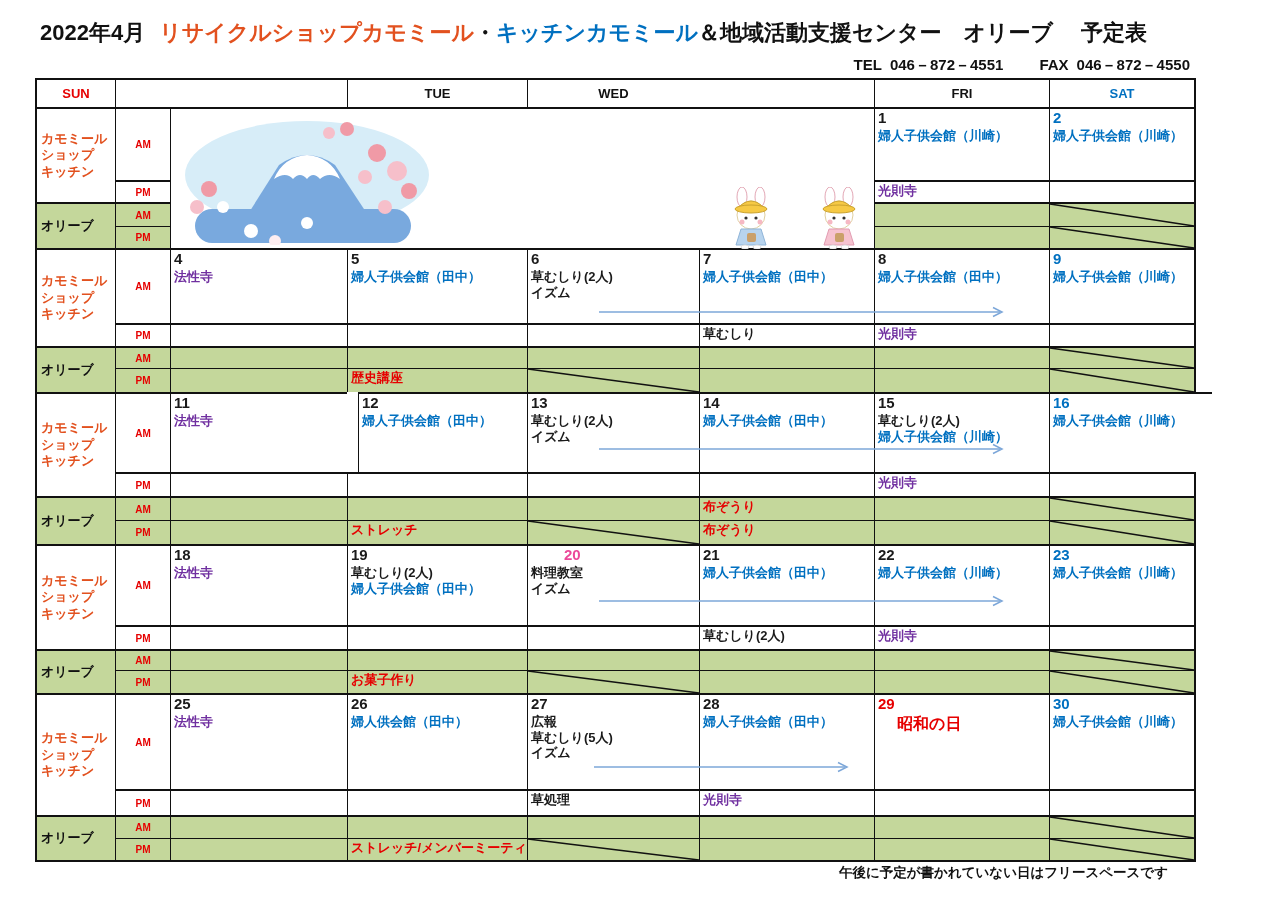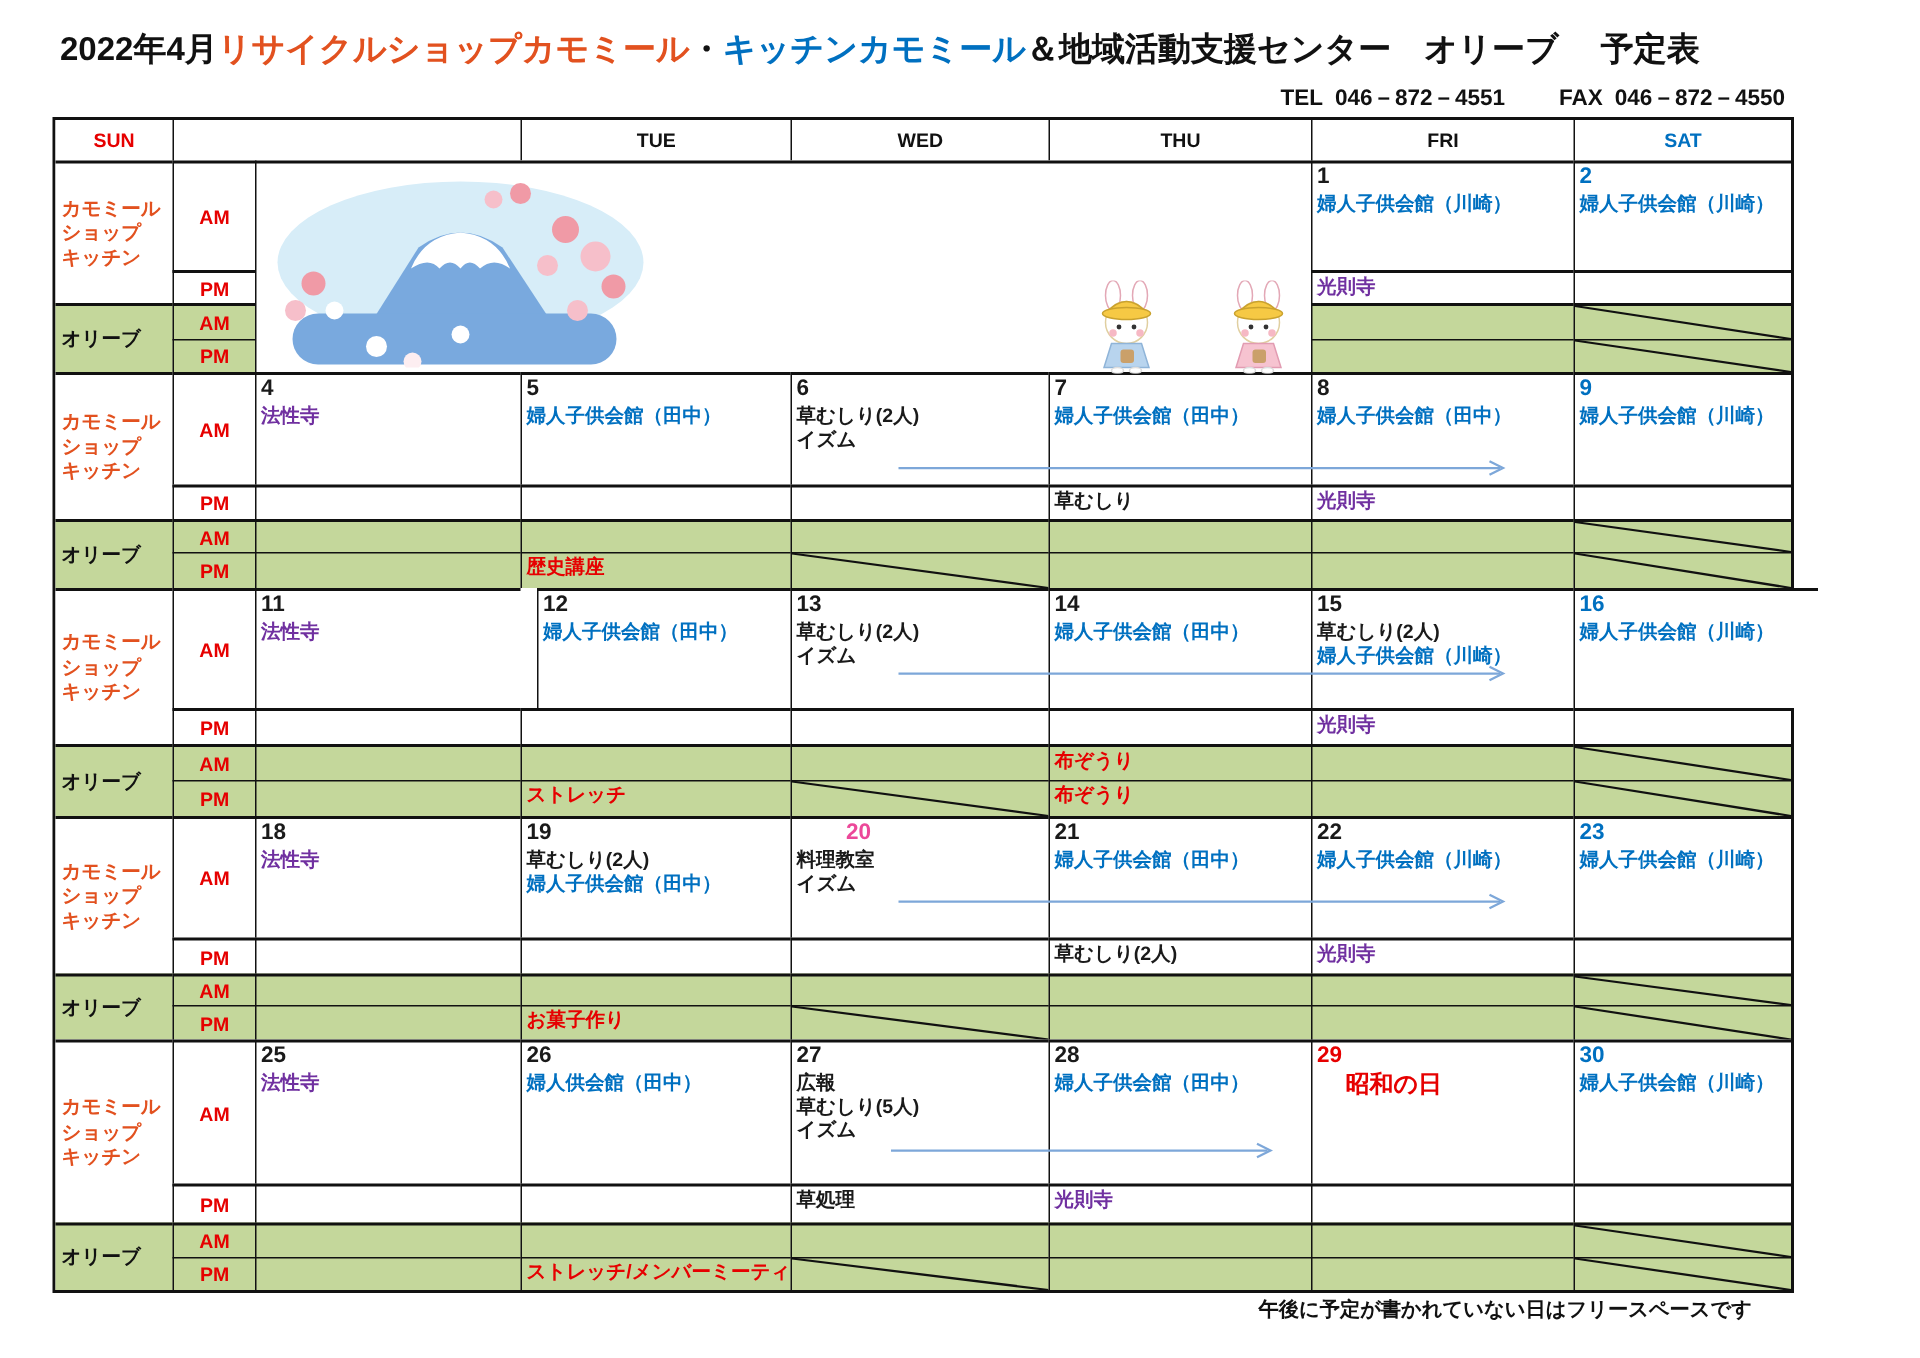--- a/index.html
+++ b/index.html
@@ -1,31 +1,31 @@
 <!DOCTYPE html>
 <html><head>
 <meta charset="utf-8">
 <style>
   html,body{margin:0;padding:0;width:1280px;height:905px;background:#fff;overflow:hidden;
     font-family:"Liberation Sans","DejaVu Sans",sans-serif;}
   #page{position:relative;width:1280px;height:905px;background:#fff;}
   .title{position:absolute;left:40px;top:18px;font-size:22px;font-weight:bold;color:#111;white-space:nowrap;}
   .t-orange{color:#e2511f;} .t-blue{color:#0070c0;}
-  .sp14{} .sp28{margin-left:28px;}
+  .sp14{margin-left:14px;} .sp28{margin-left:28px;}
   .contact{position:absolute;top:56px;right:90px;font-size:15px;font-weight:bold;color:#111;white-space:nowrap;}
   .contact .ml8{margin-left:8px;} .contact .ml36{margin-left:36px;}
   #calendar{position:absolute;left:35px;top:78px;width:1157px;height:780px;border:2px solid #111;}
   .cell{position:absolute;box-sizing:border-box;border-left:1px solid #111;border-top:1px solid #111;
     background:#fff;font-weight:bold;padding:1px 3px;overflow:visible;}
   .green{background:#c4d79b;}
   .bt2{border-top-width:2px;} .bt1{border-top-width:1px;}
   .no-left{border-left:none;} .no-top{border-top:none;}
   .hdr{display:flex;align-items:center;justify-content:center;font-size:13px;padding:0;color:#111;}
   .vlab{display:flex;flex-direction:column;justify-content:center;padding-left:4px;font-size:13px;line-height:1.28;color:#111;}
-  .ampm{display:flex;align-items:center;justify-content:center;font-size:13px;padding:0;}
+  .ampm{display:flex;align-items:center;justify-content:center;font-size:10px;padding:0;}
   .daynum{font-size:15px;line-height:1.05;margin-bottom:2px;}
   .entry{font-size:13px;line-height:1.22;white-space:nowrap;}
   .entry.big{font-size:16px;padding-left:19px;}
   .diag{position:absolute;left:0;top:0;width:100%;height:100%;overflow:visible;}
   .diag line{stroke:#111;stroke-width:1.5;}
   .banner{padding:0;}
   .fuji{position:absolute;left:8px;top:10px;}
   .bunnies{position:absolute;left:545px;top:78px;}
   .banner-text{position:absolute;left:248px;top:58px;white-space:nowrap;font-weight:bold;}
   .banner-main{font-size:17px;} .banner-sub{font-size:14px;}
@@ -40,21 +40,20 @@
     <span>2022年4月</span><span class="t-orange sp14">リサイクルショップカモミール</span><span>・</span><span class="t-blue">キッチンカモミール</span><span>＆地域活動支援センター　オリーブ</span><span class="sp28">予定表</span>
   </div>
   <div class="contact">
     <span>TEL</span><span class="ml8">046－872－4551</span><span class="ml36">FAX</span><span class="ml8">046－872－4550</span>
   </div>
   <div id="calendar">
       <div class="cell hdr no-top no-left" style="left: 0px; top: 0px; width: 78px; height: 27px; color: rgb(230, 0, 0);">SUN</div>
       <div class="cell hdr no-top" style="left: 78px; top: 0px; width: 55px; height: 27px;"></div>
       <div class="cell hdr no-top" style="left: 310px; top: 0px; width: 180px; height: 27px;">TUE</div>
       <div class="cell hdr no-top" style="left: 490px; top: 0px; width: 172px; height: 27px;">WED</div>
-      <div class="cell hdr no-top" style="left: 662px; top: 0px; width: 175px; height: 27px;">THU</div>
       <div class="cell hdr no-top" style="left: 837px; top: 0px; width: 175px; height: 27px;">FRI</div>
       <div class="cell hdr no-top" style="left: 1012px; top: 0px; width: 145px; height: 27px; color: rgb(0, 112, 192);">SAT</div>
       <div class="cell bt2 no-left vlab" style="left: 0px; top: 27px; width: 78px; height: 95px;">
         <div class="lab-line" style="color: rgb(226, 81, 31);">カモミール</div>
         <div class="lab-line" style="color: rgb(226, 81, 31);">ショップ</div>
         <div class="lab-line" style="color: rgb(226, 81, 31);">キッチン</div>
       </div>
       <div class="cell bt2 no-left vlab green" style="left: 0px; top: 122px; width: 78px; height: 46px;">
         <div class="lab-line">オリーブ</div>
       </div>

